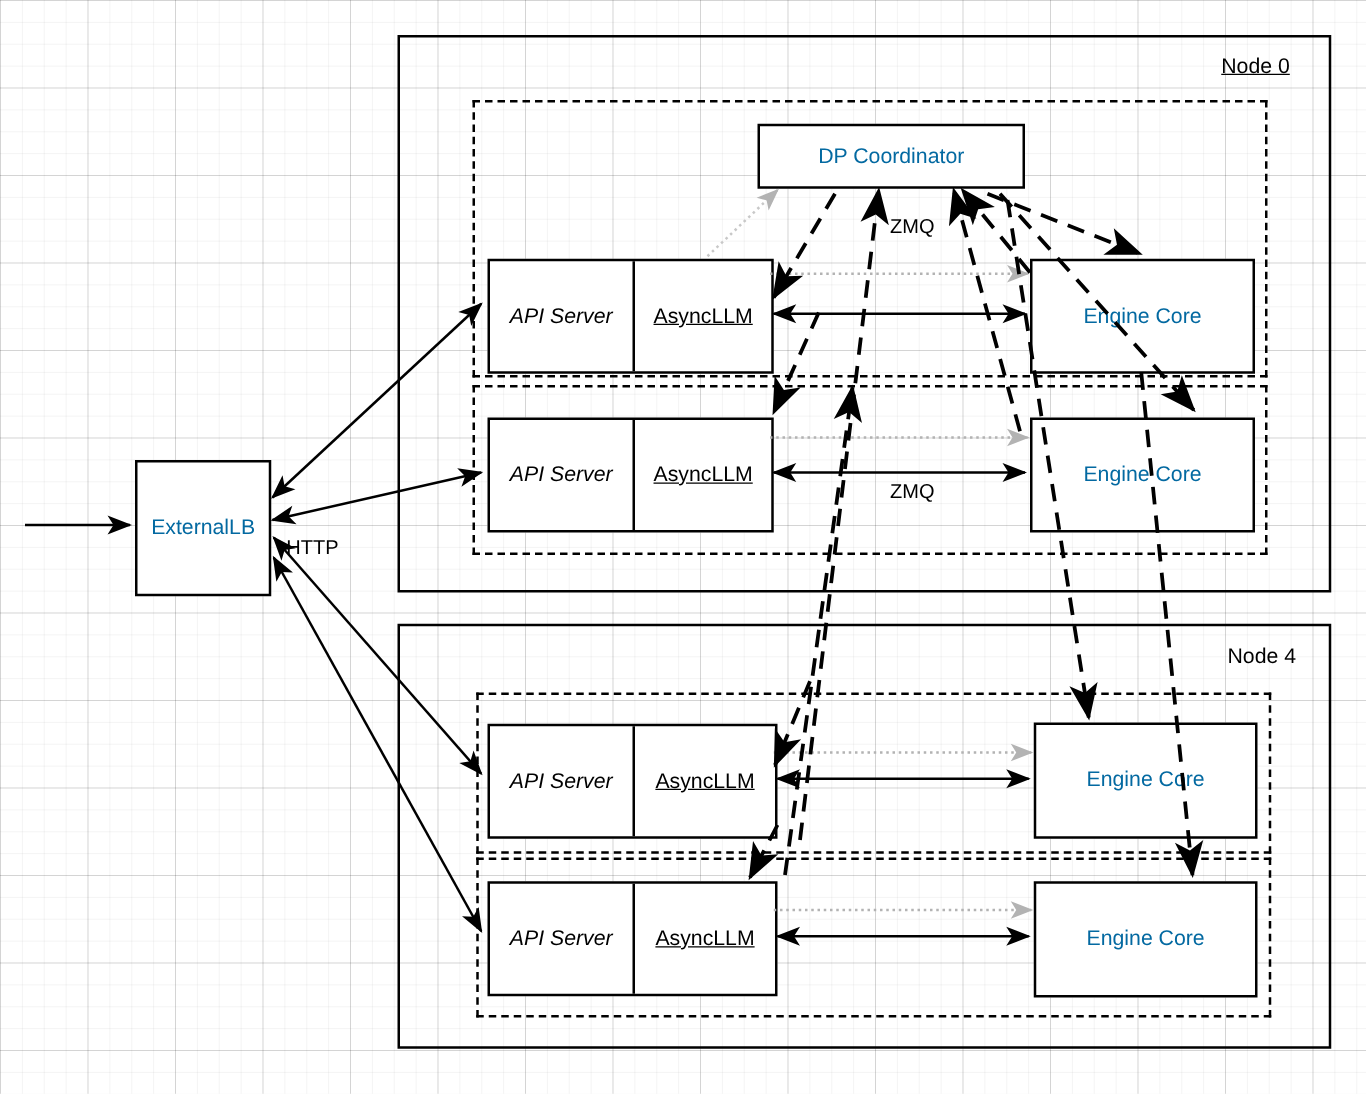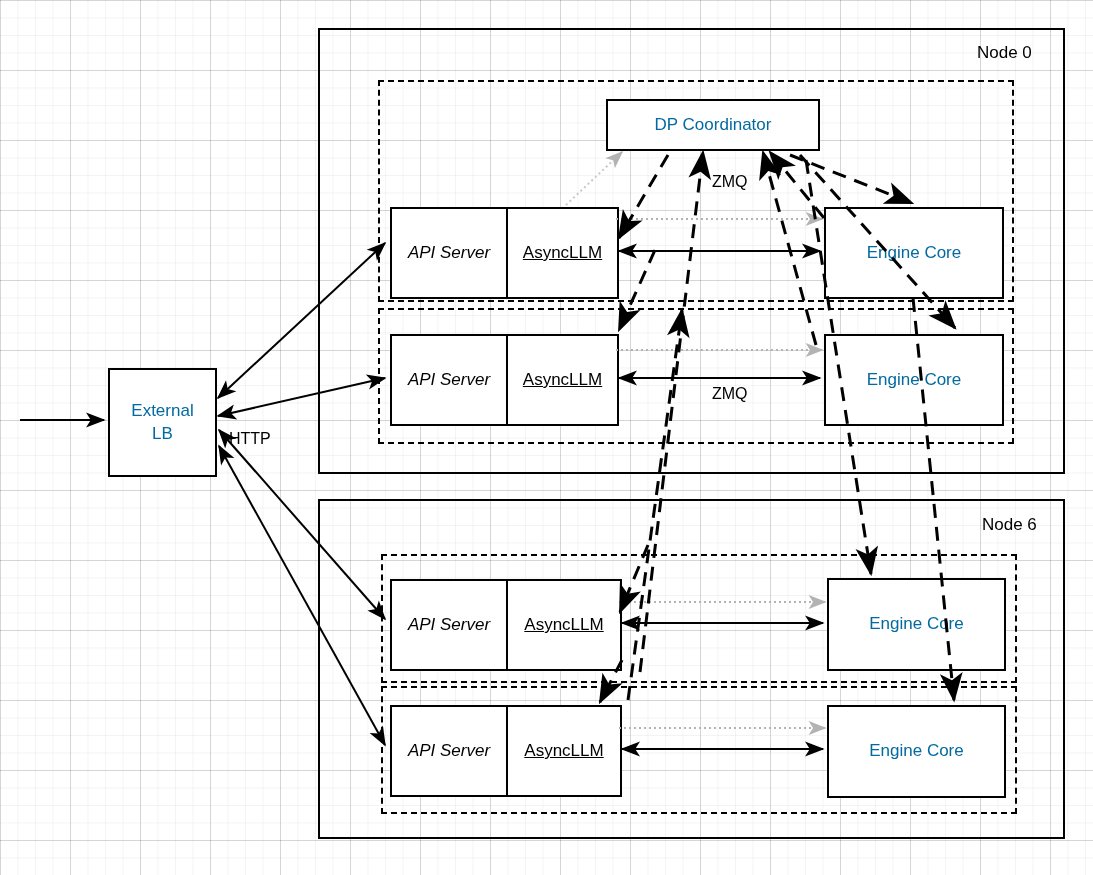--- a/index.html
+++ b/index.html
@@ -47,33 +47,33 @@
     position:absolute;font-size:16px;color:#000;background:transparent;
     white-space:nowrap;
   }
 </style>
 </head>
 <body>
 
 <div id="canvas">
 
   <div class="node-box" style="left:318px;top:28px;width:743px;height:442px;"></div>
-  <div class="node-label" style="left:977px;top:43px;">Node 0</div>
+  <div class="node-label" style="left:977px;top:43px;text-decoration:underline;">Node 0</div>
 
   <div class="node-box" style="left:318px;top:499px;width:743px;height:336px;"></div>
-  <div class="node-label" style="left:982px;top:515px;">Node 6</div>
+  <div class="node-label" style="left:982px;top:515px;">Node 4</div>
 
   <div class="group-box" style="left:378px;top:80px;width:632px;height:218px;"></div>
   <div class="group-box" style="left:378px;top:308px;width:632px;height:132px;"></div>
   <div class="group-box" style="left:381px;top:554px;width:632px;height:125px;"></div>
   <div class="group-box" style="left:381px;top:686px;width:632px;height:124px;"></div>
 
   <div class="plainbox" style="left:606px;top:99px;width:210px;height:48px;">DP Coordinator</div>
 
-  <div class="plainbox" style="left:108px;top:368px;width:105px;height:105px;flex-direction:column;">
+  <div class="plainbox" style="left:108px;top:368px;width:105px;height:105px;flex-direction:row;">
     <span>External</span>
     <span>LB</span>
   </div>
 
   <div class="unit" style="left:390px;top:207px;width:225px;height:88px;">
     <div class="cell left">API Server</div>
     <div class="cell right">AsyncLLM</div>
   </div>
   <div class="plainbox" style="left:824px;top:207px;width:176px;height:88px;">Engine Core</div>
 

